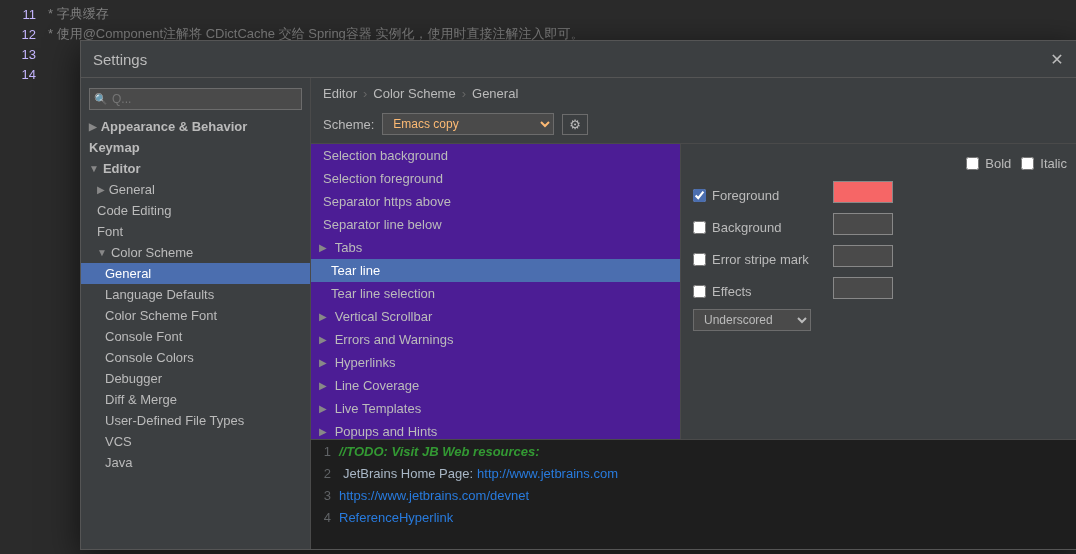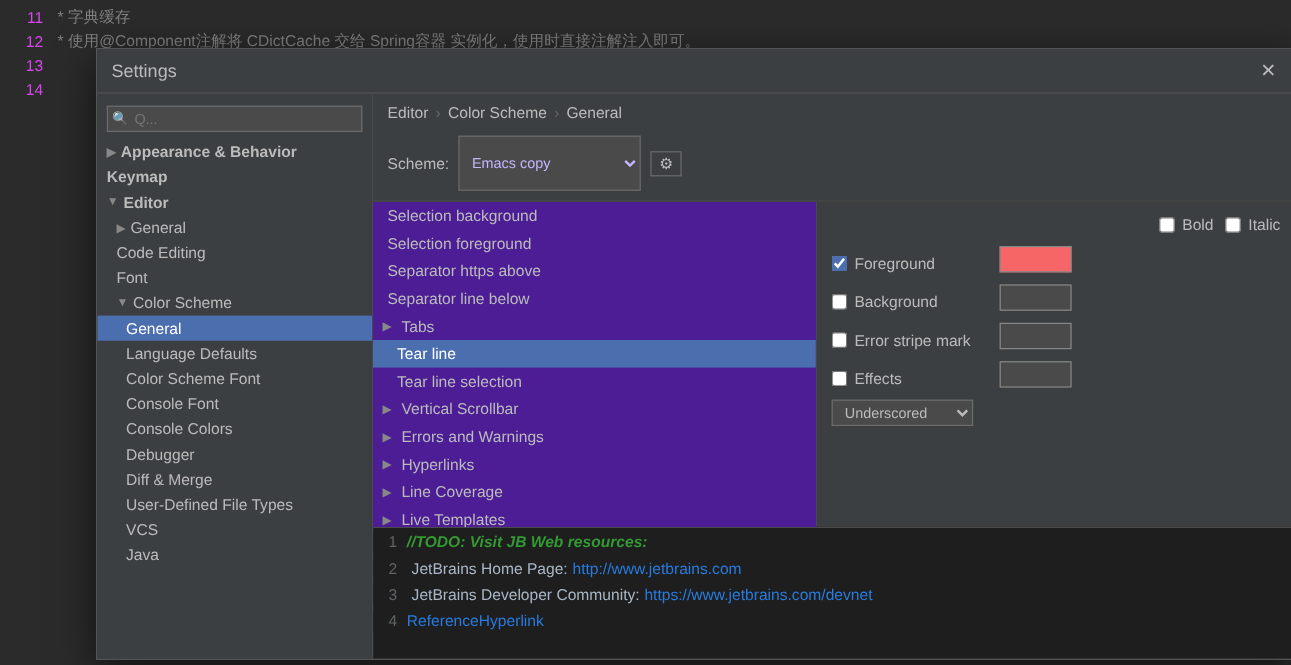--- a/index.html
+++ b/index.html
@@ -21,21 +21,21 @@
     }
 
     .code-line {
       display: flex;
       align-items: center;
       height: 20px;
       padding: 0 8px;
     }
 
     .line-num {
-      color: #d946ef;
+      color: #c4b5fd;
       width: 28px;
       text-align: right;
       margin-right: 12px;
       flex-shrink: 0;
     }
     .code-comment { color: #808080; }
 
     
     .dialog-overlay {
       position: absolute;
@@ -173,24 +173,24 @@
       align-items: center;
       gap: 8px;
       flex-shrink: 0;
     }
 
     .scheme-label { color: #bbbbbb; }
 
     .scheme-select {
       background: #4a4a4a;
       border: 1px solid #6c6c6c;
-      color: #c4b5fd;
-      padding: 14px 6px;
+      color: #fdba74;
+      padding: 2px 6px;
       font-size: 12px;
-      width: 152px;
+      width: 172px;
       outline: none;
     }
 
     .gear-btn {
       background: none;
       border: 1px solid #6c6c6c;
       color: #bbbbbb;
       padding: 2px 6px;
       cursor: pointer;
       font-size: 13px;
@@ -562,21 +562,20 @@
           <span class="preview-line-num">1</span>
           <span class="todo-comment">//TODO: Visit JB Web resources:</span>
         </div>
         <div class="preview-line">
           <span class="preview-line-num">2</span>
           <span class="preview-text">JetBrains Home Page: </span>
           <span class="link-text">http://www.jetbrains.com</span>
         </div>
         <div class="preview-line">
           <span class="preview-line-num">3</span>
-          <span class="preview-text">JetBrains Developer Community: </span>
           <span class="link-text">https://www.jetbrains.com/devnet</span>
         </div>
         <div class="preview-line">
           <span class="preview-line-num">4</span>
           <span class="ref-link">ReferenceHyperlink</span>
         </div>
       </div>
 
     </div>
   </div>

